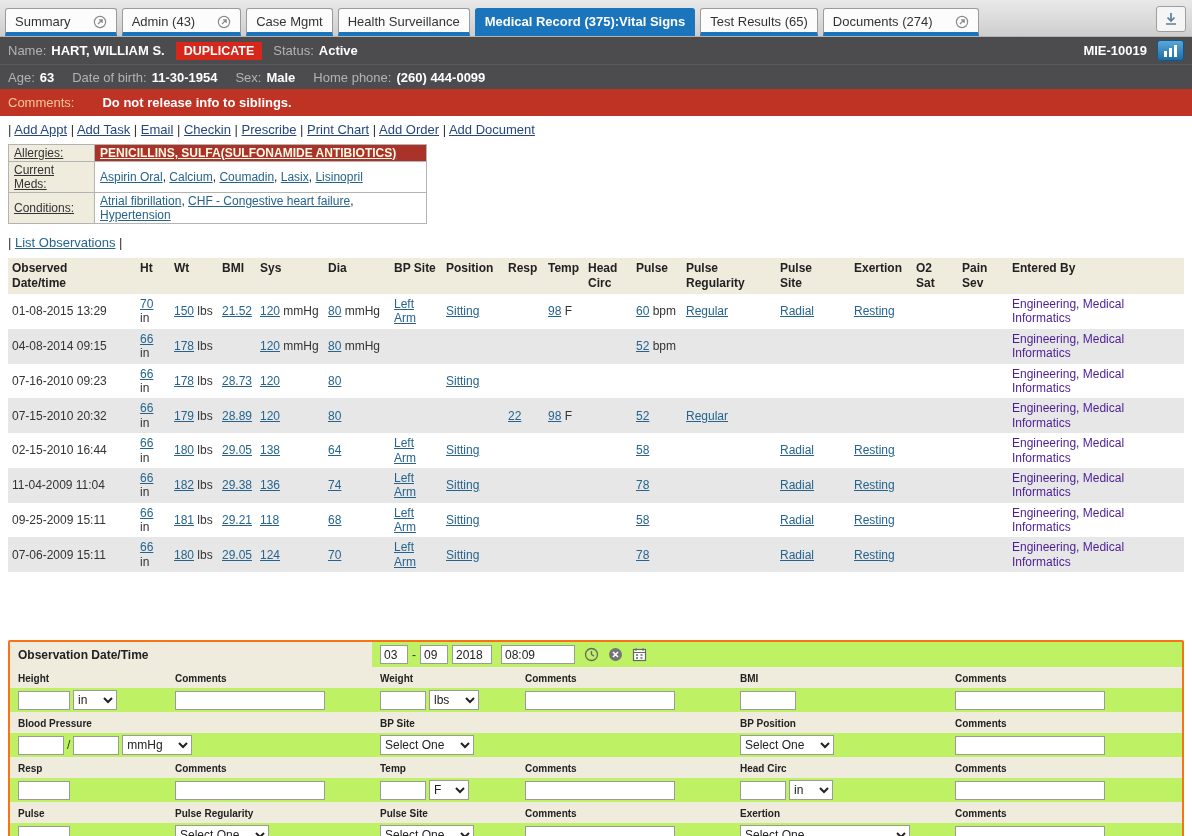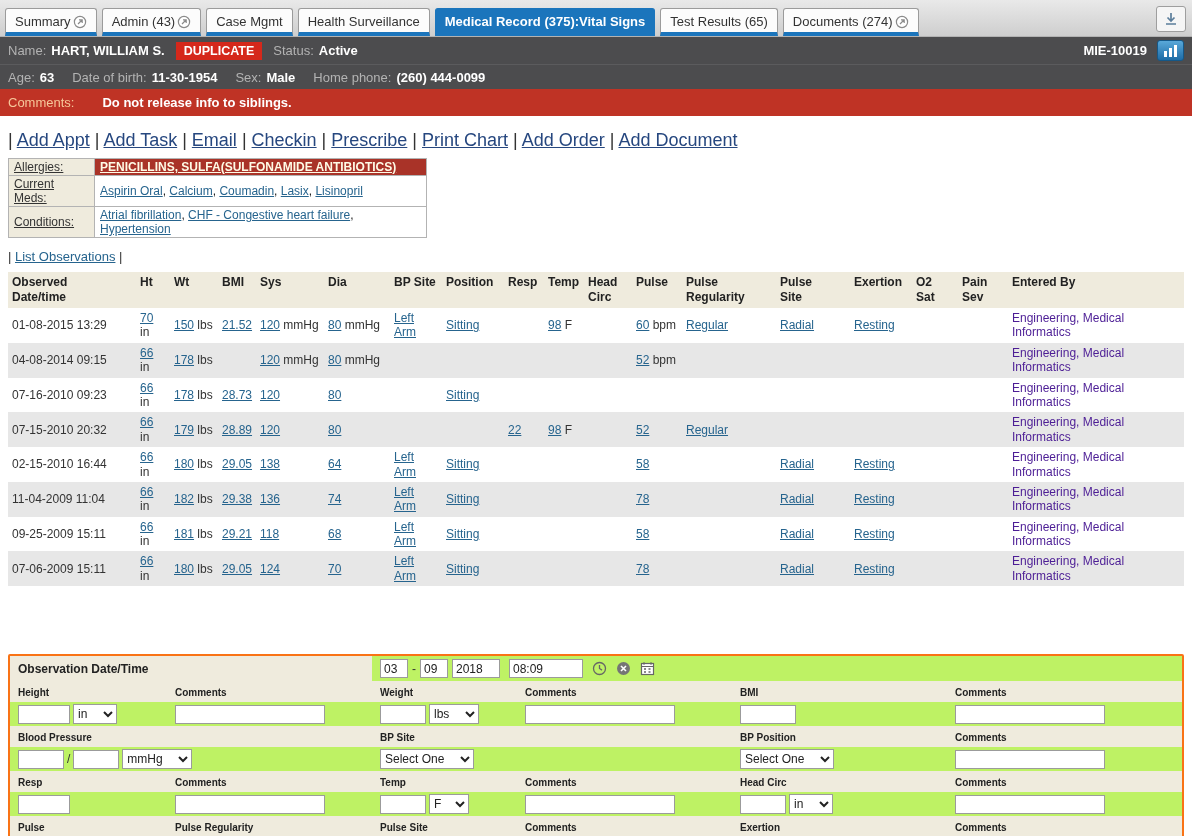--- a/index.html
+++ b/index.html
@@ -1,41 +1,41 @@
 <!DOCTYPE html>
 <html><head>
 <meta charset="utf-8">
 <style>
   *{box-sizing:border-box}
   html,body{margin:0;padding:0}
   body{width:1192px;height:836px;font-family:"Liberation Sans",sans-serif;background:#fff;overflow:hidden;font-size:12px;color:#222}
 
   
   .tabbar{height:37px;background:linear-gradient(#e9e9e9,#cecece);border-bottom:1px solid #b3b3b3;display:flex;align-items:flex-end;padding:4px 44px 0 5px;position:relative}
-  .tab{background:#fcfcfc;border:1px solid #9b9b9b;border-bottom:4px solid #1b75bc;border-radius:3px 3px 0 0;padding:5px 9px 3px;margin-right:5px;font-size:13px;color:#333;display:flex;align-items:center;gap:2px;cursor:pointer;white-space:nowrap}
+  .tab{background:#fcfcfc;border:1px solid #9b9b9b;border-bottom:4px solid #1b75bc;border-radius:3px 3px 0 0;padding:5px 9px 3px;margin-right:5px;font-size:13px;color:#333;display:flex;align-items:center;gap:22px;cursor:pointer;white-space:nowrap}
   .tab.active{background:#1b75bc;border-color:#1b75bc;color:#fff;font-weight:bold}
   .popup-icon{width:14px;height:14px;display:inline-block}
   .dl-btn{position:absolute;right:6px;top:6px;width:30px;height:26px;background:#f5f5f5;border:1px solid #9e9e9e;border-radius:3px;display:flex;align-items:center;justify-content:center;cursor:pointer}
 
   
   .bar1{height:27px;background:#4c4c4e;display:flex;align-items:center;padding:0 8px;font-size:13px}
   .bar2{height:25px;background:#4c4c4e;display:flex;align-items:center;padding:0 8px;font-size:13px;border-top:1px solid #5b5b5d}
   .blabel{color:#b3b3b3;margin-right:5px}
   .bval{color:#fff;font-weight:bold}
   .sp{margin-right:18px}
   .dup{background:#d5281b;color:#fff;font-weight:bold;padding:2px 8px;margin:0 11px;font-size:12.5px}
   .rightside{margin-left:auto;display:flex;align-items:center}
   .chart-btn{margin-left:10px;width:27px;height:21px;background:linear-gradient(#59a8d9,#1e6ca6);border:1px solid #155888;border-radius:3px;display:flex;align-items:center;justify-content:center;cursor:pointer}
   .redbar{height:27px;background:#bf3325;display:flex;align-items:center;padding:0 8px;font-size:13px}
   .rlabel{color:#f6c79a;margin-right:28px}
   .rval{color:#fff;font-weight:bold}
 
   
   .content{padding:6px 8px 0}
-  .actions{font-size:18px;color:#333;margin:8px 0 7px}
+  .actions{font-size:13px;color:#333;margin:0 0 7px}
   .actions a{color:#26477f;text-decoration:underline;cursor:pointer}
 
   table.sumbox{border-collapse:collapse;font-size:12px;margin-top:2px}
   .sumbox td{border:1px solid #b3b3b3;padding:1px 5px;height:17px;vertical-align:middle}
   .sumbox td.lb{background:#efebdd;width:86px}
   .sumbox td.vl{width:332px}
   .sumbox a{text-decoration:underline;cursor:pointer}
   .sumbox .lb a{color:#333}
   td.allergy-val{background:#a93328}
   td.allergy-val a{color:#fffbe6;font-weight:bold}
@@ -59,21 +59,21 @@
   .frow.flabels{background:#efebdd;min-height:21px}
   .frow.flabels .fcell{font-weight:bold;font-size:10px;color:#222;padding:3px 8px 2px}
   .frow.finputs{min-height:24px}
   .frow.finputs .fcell{padding:2px 8px;display:flex;align-items:center;gap:3px}
   .sp2{grid-column:span 2}
   .sp4{grid-column:span 4}
   .daterow{min-height:25px}
   .bgl{background:#efebdd;font-weight:bold;align-self:stretch;display:flex;align-items:center;padding:0 8px;font-size:12px}
   .dateinputs{display:flex;align-items:center;gap:4px;padding:2px 8px}
   input.txt{height:19px;border:1px solid #9b9b9b;font-size:12px;padding:0 3px;font-family:inherit;background:#fff;color:#222}
-  .w50{width:52px}.w45{width:46px}.wxs{width:28px}.wyr{width:48px}.wtime{width:74px}.wcom{width:150px}.wbmi{width:56px}
+  .w50{width:52px}.w45{width:46px}.wxs{width:28px}.wyr{width:40px}.wtime{width:74px}.wcom{width:150px}.wbmi{width:56px}
   select.sel{height:20px;border:1px solid #9b9b9b;font-size:12px;font-family:inherit;background:#fff;color:#222}
   .selw{width:94px}.selwide{width:170px}.sel-in{width:44px}.sel-lbs{width:50px}.sel-mmhg{width:70px}.sel-f{width:40px}
   .dicon{width:15px;height:15px;margin-left:5px;cursor:pointer;flex:none}
   .dash{color:#333}
 
   
   .submit-wrap{display:flex;justify-content:center;margin-top:17px}
   .submit-outline{border:2px solid #e0392c;padding:2px;display:inline-block}
   button.submit{font-family:inherit;font-size:17px;padding:3px 12px;background:linear-gradient(#fdfdfd,#d6d6d6);border:1px solid #8a8a8a;border-radius:3px;color:#222;cursor:pointer}
 </style>

